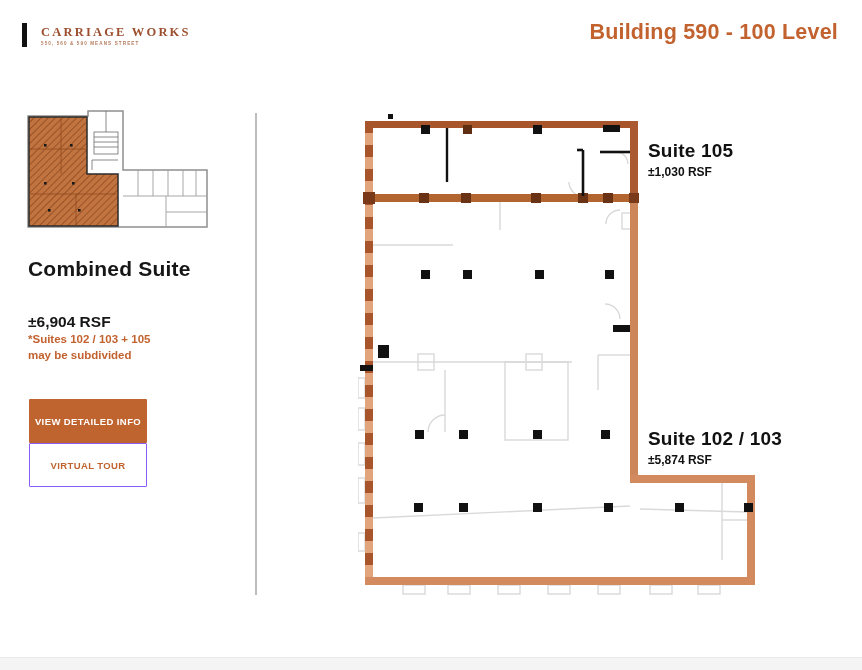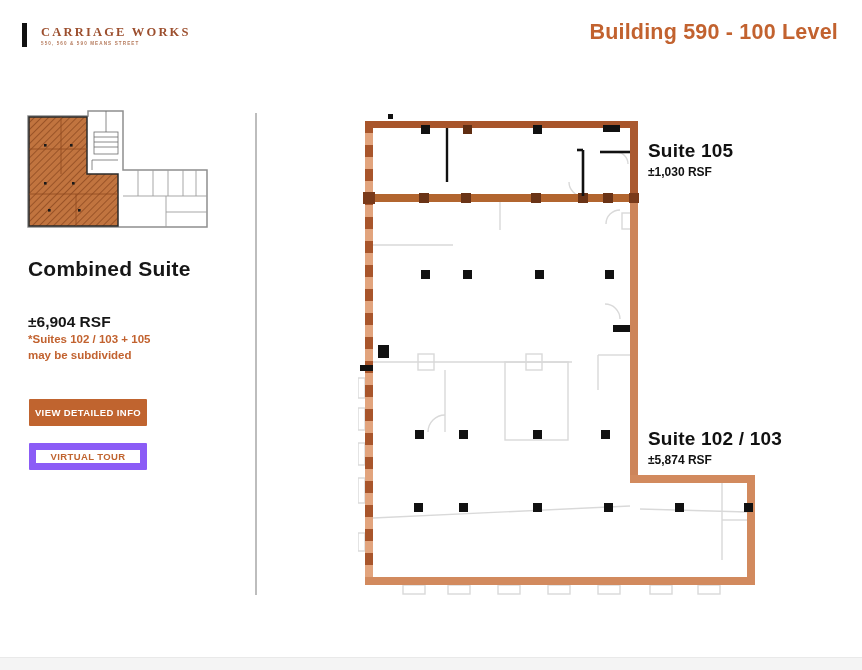--- a/index.html
+++ b/index.html
@@ -51,28 +51,28 @@
   }
   .suite-size {
     position: absolute; left: 28px; top: 313px;
     font-size: 15.5px; font-weight: 800; color: #161616;
   }
   .suite-note {
     position: absolute; left: 28px; top: 332px;
     font-size: 11.5px; font-weight: 700; color: #c2622f; line-height: 1.35;
   }
   .btn {
-    position: absolute; left: 29px; width: 118px; height: 27px;
+    position: absolute; left: 29px; width: 118px; height: 44px;
     display: flex; align-items: center; justify-content: center;
     font-size: 9.5px; font-weight: 800; letter-spacing: 0.4px;
     cursor: pointer; border-radius: 1px;
     font-family: "Liberation Sans", sans-serif;
   }
   .btn-solid { top: 399px; background: #c0642f; color: #ffffff; border: none; }
-  .btn-outline { top: 443px; background: #ffffff; color: #c0642f; border: 7px solid #8b5cf6; }
+  .btn-outline { top: 443px; background: #ffffff; color: #c0642f; border: 1px solid #8b5cf6; }
 
   .v-divider {
     position: absolute; left: 255px; top: 113px;
     width: 2px; height: 482px; background: #bdbdbd;
   }
 
   
   .plan-label { position: absolute; left: 648px; color: #111111; }
   .plan-label .name { font-size: 19px; font-weight: 800; line-height: 1.1; letter-spacing: 0.2px; }
   .plan-label .size { font-size: 12px; font-weight: 700; margin-top: 3px; }

